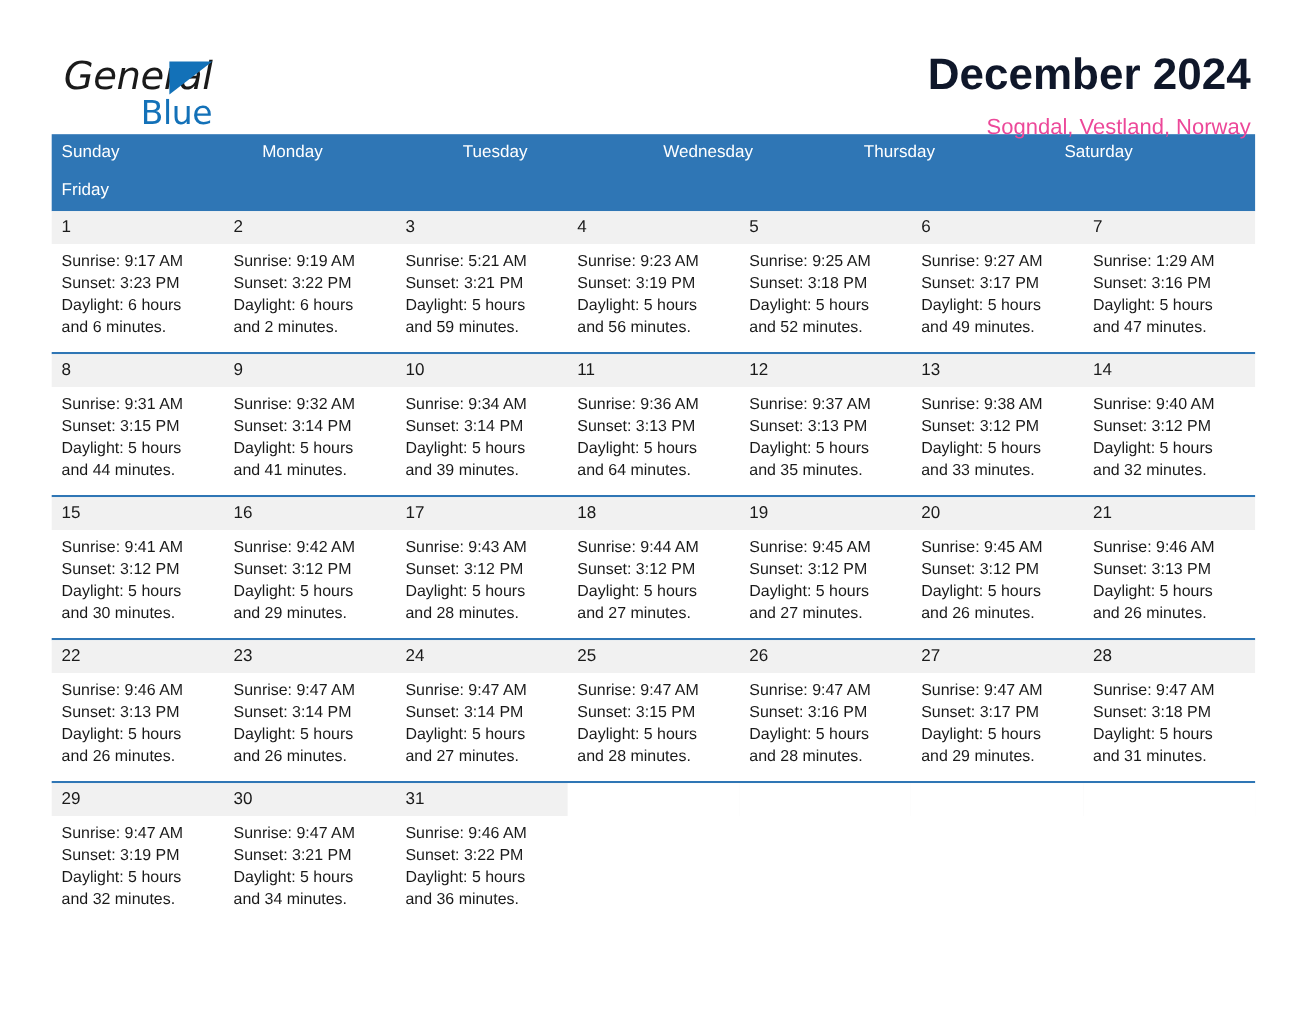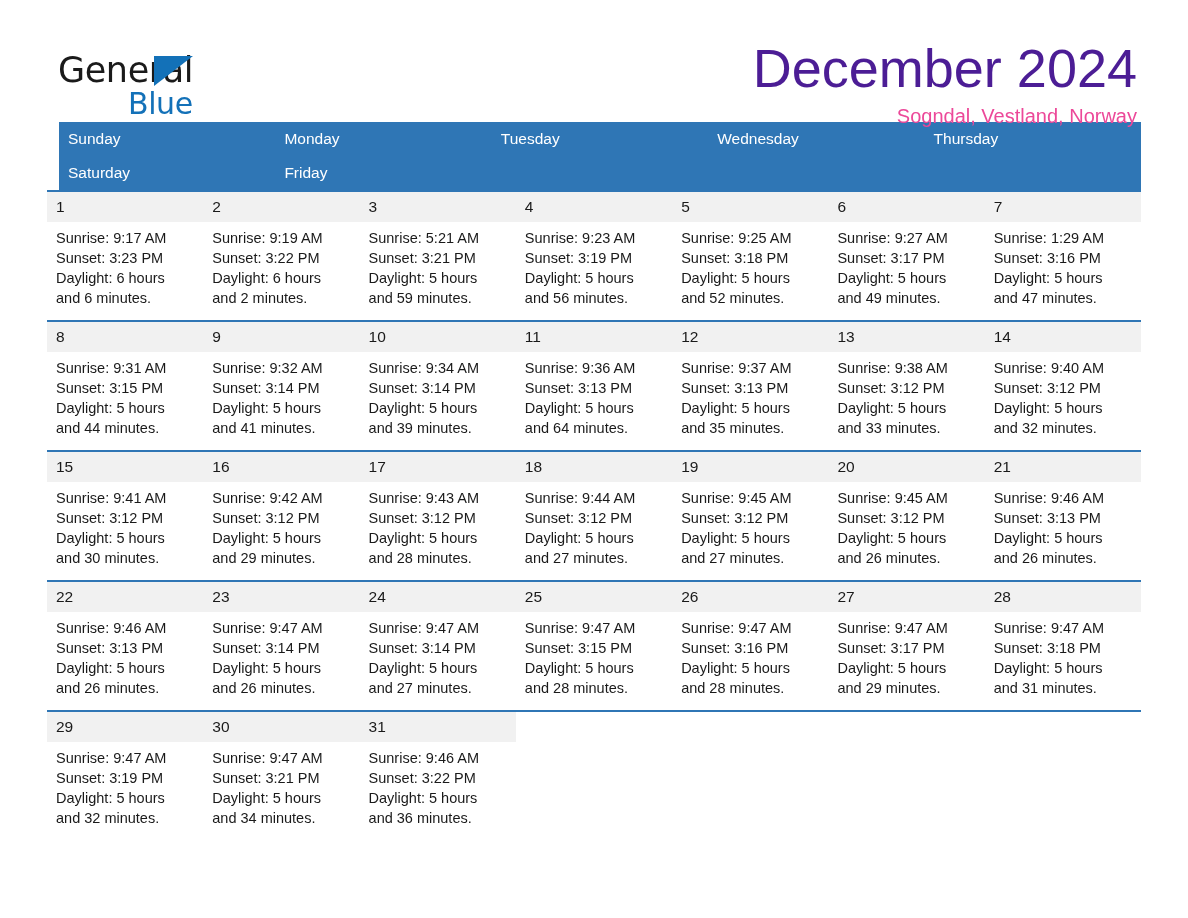--- a/index.html
+++ b/index.html
@@ -41,20 +41,21 @@
   .brand-general {
     position: absolute;
     left: 0;
     top: 9px;
     font-size: 35px;
     line-height: 35px;
     letter-spacing: -0.4px;
     color: #1a1a1a;
     font-family: "DejaVu Sans", sans-serif;
     font-weight: 400;
+    font-style: italic;
   }
   .brand-tri {
     position: absolute;
     left: 96px;
     top: 12px;
     width: 0;
     height: 0;
     border-left: 39px solid #1371b8;
     border-bottom: 30px solid transparent;
   }
@@ -68,45 +69,44 @@
     color: #1371b8;
     font-family: "DejaVu Sans", sans-serif;
     font-weight: 400;
   }
   .title-block {
     text-align: right;
     flex: 1 1 auto;
     padding-right: 4px;
   }
   .cal-title {
-    font-size: 54px;
+    font-size: 40px;
     line-height: 48px;
-    font-weight: 400;
-    color: #4c1d95;
+    font-weight: 700;
+    color: #0f172a;
     white-space: nowrap;
   }
   .cal-subtitle {
     font-size: 20px;
     line-height: 34px;
     font-weight: 400;
     color: #ec4899;
     margin-top: 7px;
     white-space: nowrap;
   }
 
   
   .calendar {
     width: 1094px;
     margin-top: 18px;
   }
   .weekday-row {
     display: grid;
-    grid-template-columns: repeat(5, 1fr);
+    grid-template-columns: repeat(6, 1fr);
     background: #2f76b5;
-    margin-left: 12px;
   }
   .weekday {
     color: #ffffff;
     font-size: 15.5px;
     line-height: 18px;
     padding: 8px 0 8px 9px;
     box-sizing: border-box;
     white-space: nowrap;
   }
 

